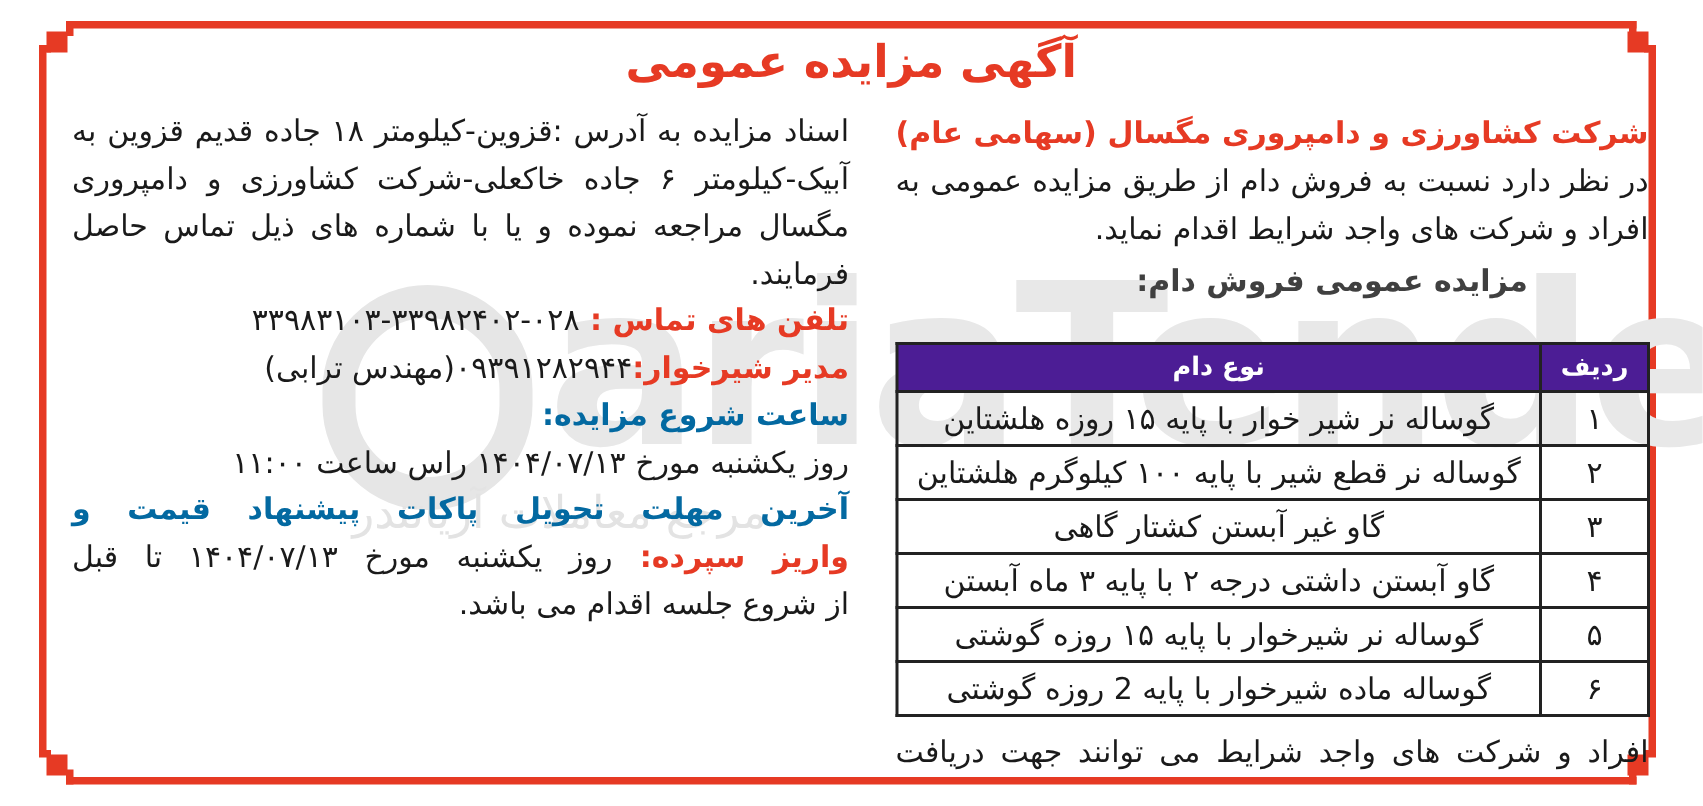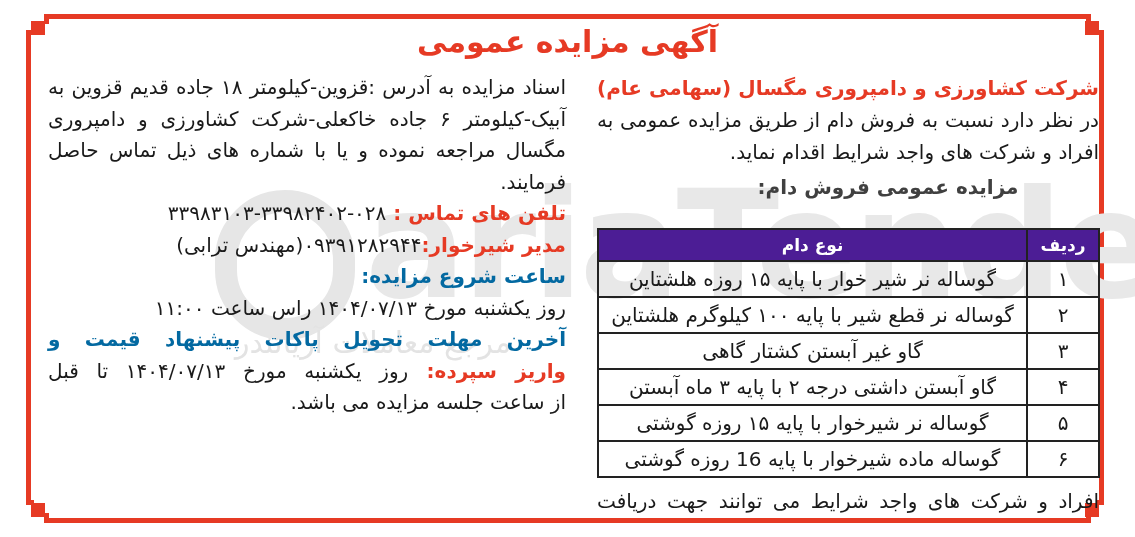--- a/index.html
+++ b/index.html
@@ -114,21 +114,21 @@
     <tr>
       <td class="num">۴</td>
       <td>گاو آبستن داشتی درجه ۲ با پایه ۳ ماه آبستن</td>
     </tr>
     <tr>
       <td class="num">۵</td>
       <td>گوساله نر شیرخوار با پایه ۱۵ روزه گوشتی</td>
     </tr>
     <tr>
       <td class="num">۶</td>
-      <td>گوساله ماده شیرخوار با پایه 16 روزه گوشتی</td>
+      <td>گوساله ماده شیرخوار با پایه 2 روزه گوشتی</td>
     </tr>
   </tbody>
 </table>
 
 <div class="footer-line">افراد و شرکت های واجد شرایط می توانند جهت دریافت</div>
 
 <div class="left-col">
   <p class="para">اسناد مزایده به آدرس :قزوین-کیلومتر ۱۸ جاده قدیم قزوین به آبیک-کیلومتر ۶ جاده خاکعلی-شرکت کشاورزی و دامپروری مگسال مراجعه نموده و یا با شماره های ذیل تماس حاصل فرمایند.</p>
 
   <div class="line">
@@ -136,14 +136,14 @@
   </div>
   <div class="line">
     <span class="lbl">مدیر شیرخوار:</span><span>۰۹۳۹۱۲۸۲۹۴۴(مهندس ترابی)</span>
   </div>
   <div class="line lbl-only">ساعت شروع مزایده:</div>
   <div class="line">روز یکشنبه مورخ ۱۴۰۴/۰۷/۱۳ راس ساعت ۱۱:۰۰</div>
   <div class="line lbl-only justify">آخرین مهلت تحویل پاکات پیشنهاد قیمت و</div>
   <div class="line justify">
     <span class="lbl">واریز سپرده: </span><span>روز یکشنبه مورخ ۱۴۰۴/۰۷/۱۳ تا قبل</span>
   </div>
-  <div class="line">از ساعت جلسه مزایده می باشد.</div>
+  <div class="line">از شروع جلسه اقدام می باشد.</div>
 </div>
 
 </body></html>

